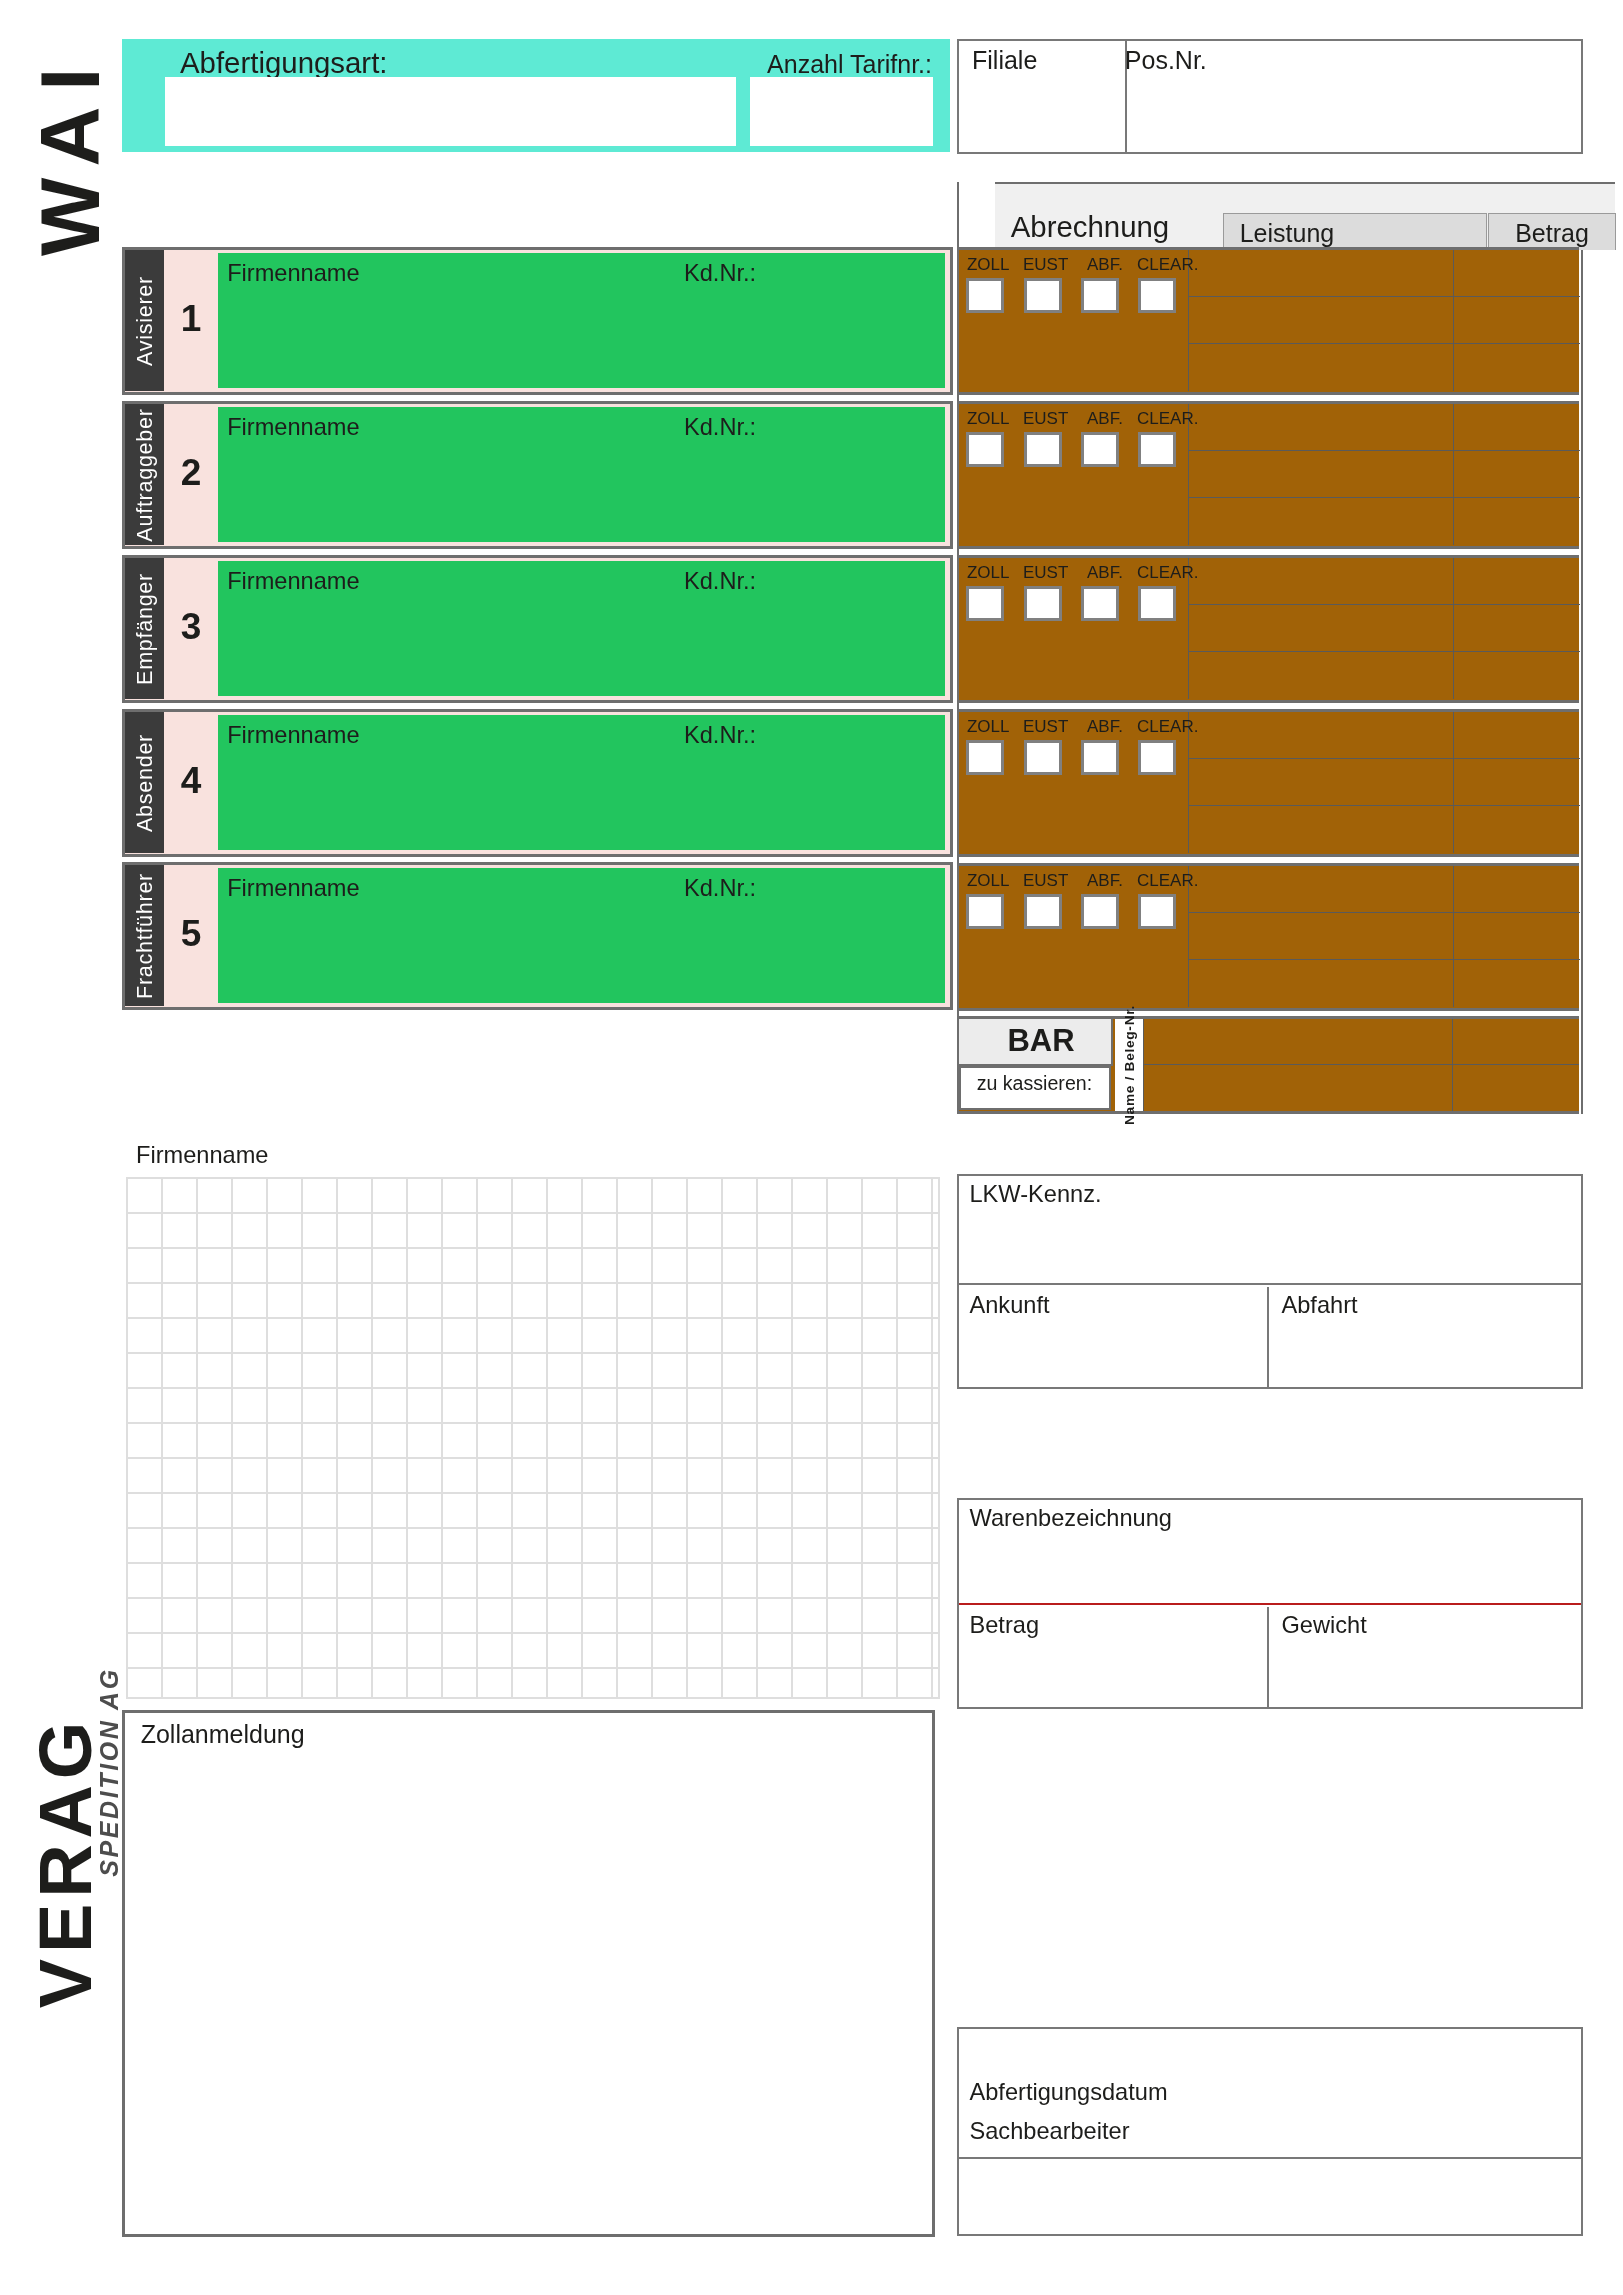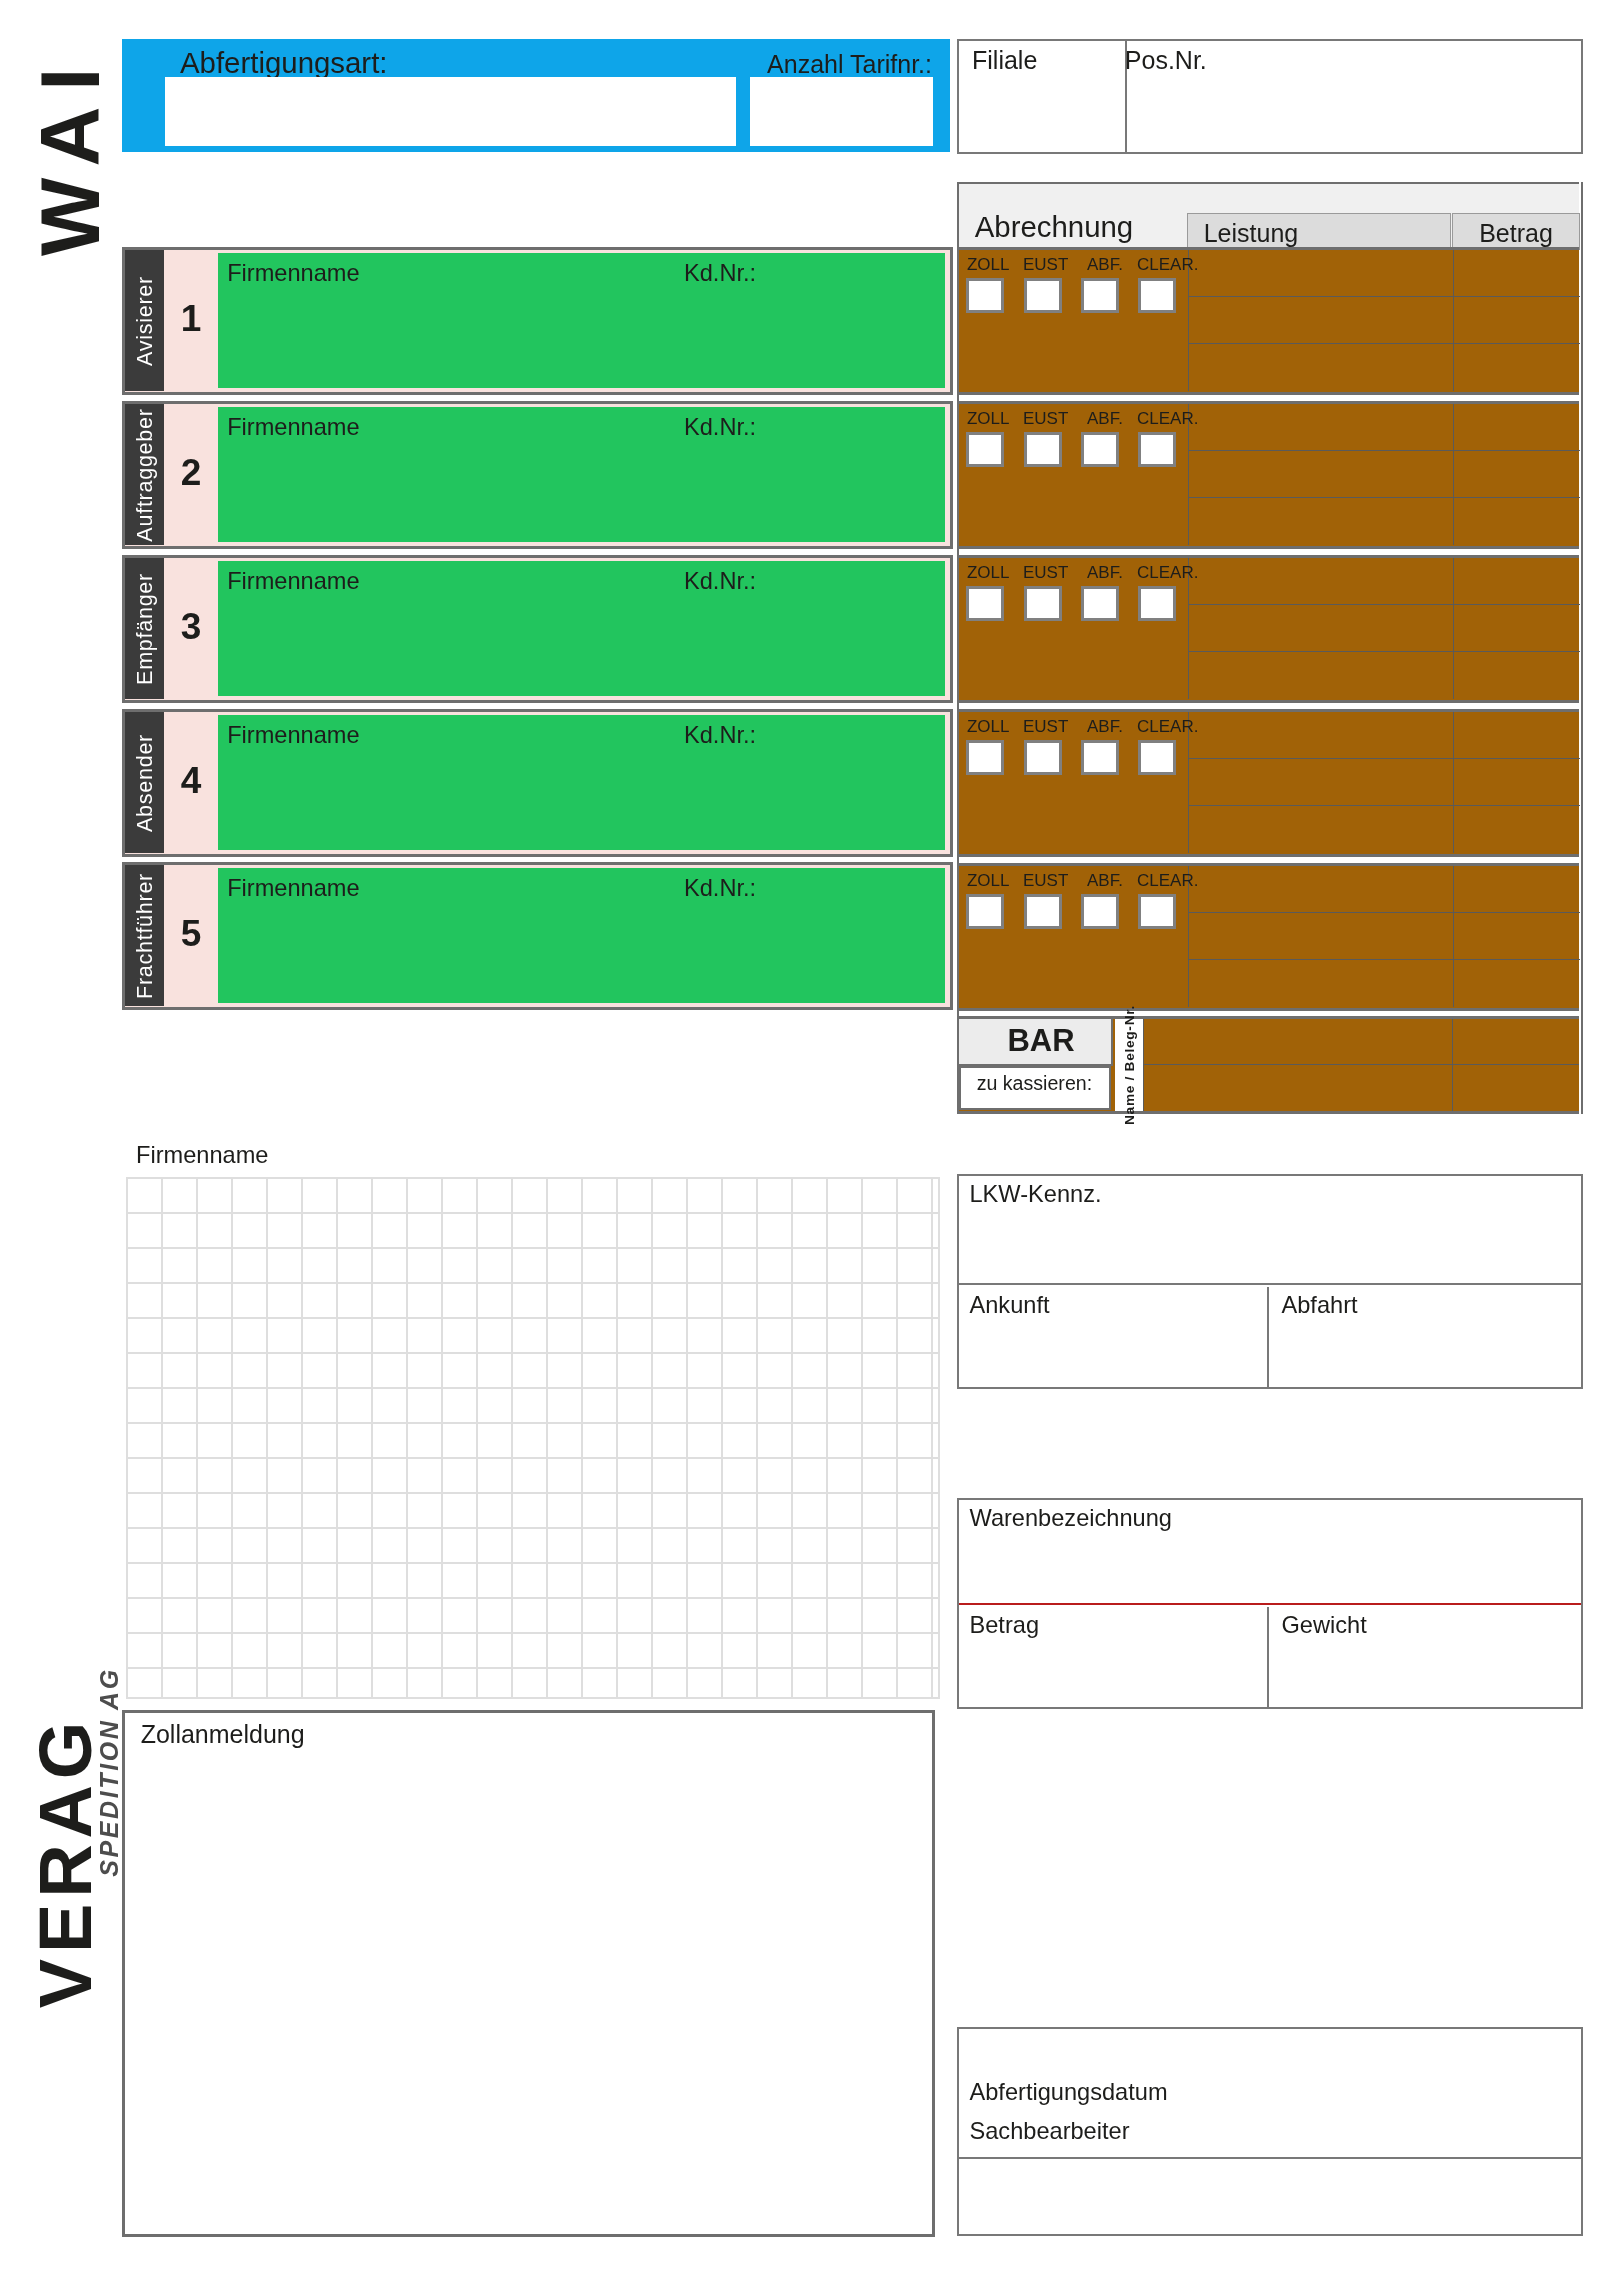--- a/index.html
+++ b/index.html
@@ -5,34 +5,34 @@
   * { margin:0; padding:0; box-sizing:border-box; }
   html,body { background:#fff; }
   #page {
     position:relative; width:1623px; height:2295px; background:#ffffff;
     font-family:"Liberation Sans", sans-serif; color:#1d1d1b; overflow:hidden;
   }
   .abs { position:absolute; }
   .vtext { position:absolute; left:50%; top:50%;
            transform:translate(-50%,-50%) rotate(-90deg); white-space:nowrap; }
   
-  .graypanel { background:#0ea5e9; }
+  .graypanel { background:#5eead4; }
   .whitebox  { background:#ffffff; }
   .lbl       { color:#1d1d1b; }
   .thickbox  { border:2.6px solid #787878; background:#fff; }
   
   .group-left { border:3.3px solid #6e6e6e; background:#f9e2de; }
   .sidebar    { background:#3b3b3b; }
   .sidebar .vtext { color:#fff; font-size:21.6px; letter-spacing:0.7px; }
   .gnum  { font-size:37px; font-weight:bold; text-align:center; }
   .ginner{ background:#22c55e; }
   .fieldlabel { font-size:23.6px; }
   
   #abr-col { border-left:2.6px solid #6e6e6e; border-right:2.6px solid #6e6e6e; }
-  .abr-header { background:#f0f0f0; border-top:2.6px solid #6e6e6e; }
+  .abr-header { background:#f0f0f0; border-top:2.6px solid #6e6e6e;margin-left:36px; }
   .abr-subhead { background:#dcdcdc; border:1.3px solid #9a9a9a; border-bottom:none;
                  font-size:25px; }
   .abr-row { border-top:3.3px solid #6e6e6e; border-bottom:3.3px solid #6e6e6e; background:#a16207; }
   .cbzone  { border-right:1.3px solid #5a5a5a; }
   .cblabel { font-size:17px; letter-spacing:0px; }
   .cbox    { width:38px; height:35px; border:3.3px solid #808080; background:#fff; }
   .lrow    { border-bottom:1.3px solid #5a5a5a; }
   .vdiv    { border-left:1.3px solid #5a5a5a; }
   
   .barbox { background:#ececec; border-right:2.6px solid #6e6e6e; border-bottom:2.6px solid #6e6e6e; }

